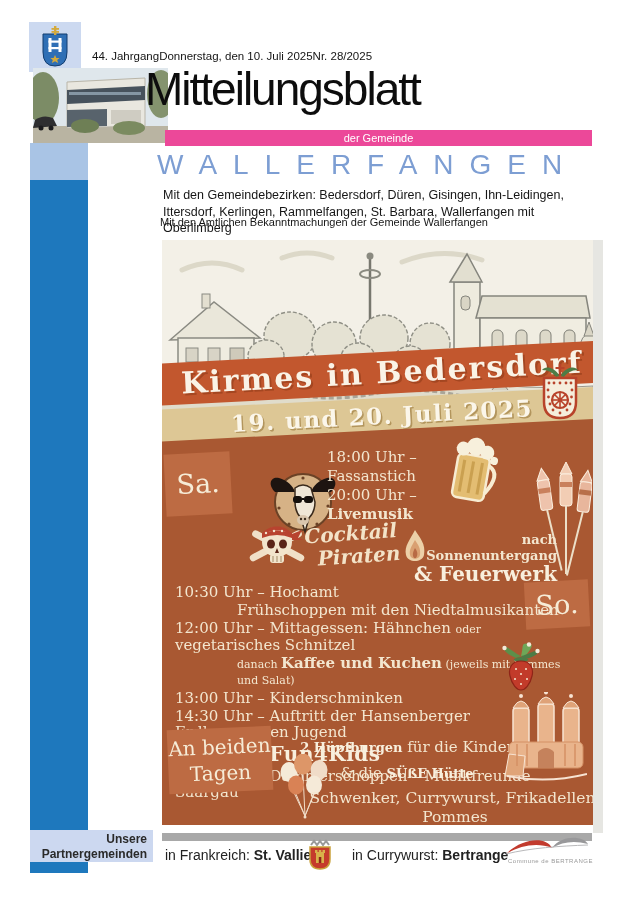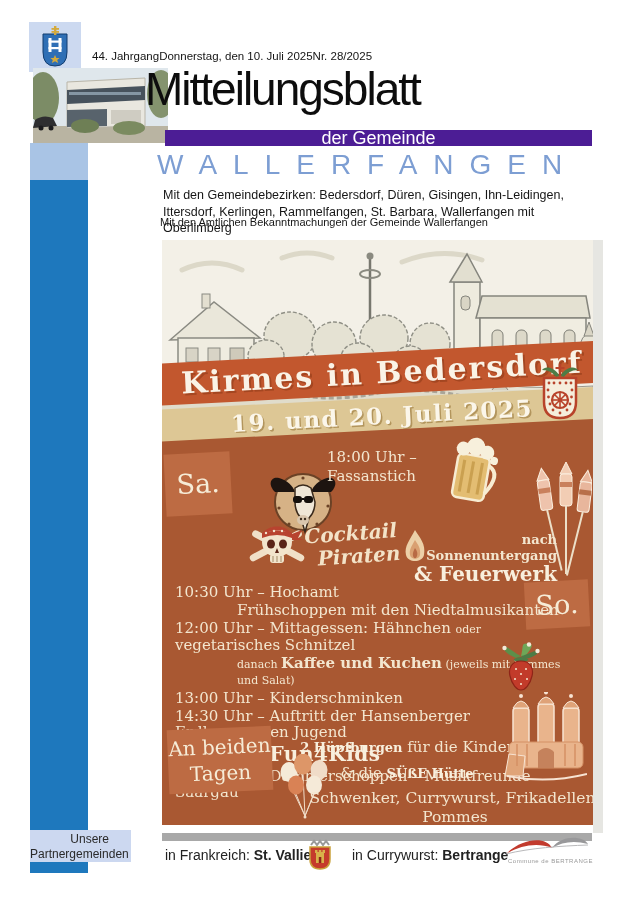--- a/index.html
+++ b/index.html
@@ -5,32 +5,32 @@
   html,body{margin:0;padding:0;background:#fff;}
   #page{position:relative;width:625px;height:897px;background:#ffffff;overflow:hidden;
         font-family:"Liberation Sans",sans-serif;color:#111;}
   .abs{position:absolute;}
 
   
   .crest-box{left:29px;top:22px;width:52px;height:50px;background:#ccd9f0;}
   .town-photo{left:33px;top:68px;width:135px;height:75px;}
   .lb-square{left:30px;top:143px;width:58px;height:37px;background:#a9c4e5;}
   .blue-bar{left:30px;top:180px;width:58px;height:650px;background:#1e78bd;}
-  .partners-box{left:30px;top:830px;width:101px;height:32px;background:#ccd8f0;
-    font-size:12px;line-height:15px;text-align:right;padding:2px 22px 0 0;box-sizing:border-box;color:#2a2a2a;}
+  .partners-box{left:30px;top:830px;width:123px;height:32px;background:#ccd8f0;
+    font-size:12px;line-height:15px;text-align:right;padding:2px 6px 0 0;box-sizing:border-box;color:#2a2a2a;font-weight:bold;}
   .blue-stub{left:30px;top:862px;width:58px;height:11px;background:#1e78bd;}
 
   
   .header-row{left:92px;top:30px;width:487px;display:flex;justify-content:flex-start;
     font-size:11.5px;color:#141414;margin-top:20px;}
 
   
   .mast-title{left:145px;top:66px;font-size:46px;line-height:1;letter-spacing:-2px;color:#0d0d0d;z-index:3;}
-  .gray-bar{left:165px;top:130px;width:427px;height:16px;background:#4c1d95;z-index:2;
-    text-align:center;color:#fff;font-size:18px;line-height:16px;}
+  .gray-bar{left:165px;top:130px;width:427px;height:16px;background:#ec4899;z-index:2;
+    text-align:center;color:#fff;font-size:11px;line-height:16px;}
   .muni{left:157px;top:149px;font-size:28px;font-weight:normal;color:#7d9ed3;
     letter-spacing:16px;white-space:nowrap;z-index:2;}
   .districts{left:163px;top:187px;width:432px;font-size:12.5px;line-height:16.5px;color:#161616;}
   .official{left:160px;top:216px;width:432px;font-size:11px;color:#161616;}
 
   
   .poster{left:162px;top:240px;width:431px;height:585px;background:#f2efe6;overflow:hidden;
     font-family:"DejaVu Serif","Liberation Serif",serif;}
   .poster-shadow{left:593px;top:240px;width:10px;height:593px;background:#e6e6e2;}
   .band-orange{left:-15px;top:112px;width:470px;height:42px;background:#c2572e;transform:rotate(-3deg);
@@ -240,20 +240,23 @@
       <line x1="37" y1="33" x2="39" y2="33" stroke="#15100c" stroke-width="2"></line>
       <ellipse cx="38" cy="54" rx="6" ry="5" fill="#d9c6ae"></ellipse>
       <circle cx="36" cy="53" r="1.2" fill="#3a2a1c"></circle>
         <circle cx="40" cy="53" r="1.2" fill="#3a2a1c"></circle>
     </svg>
 
     <div class="abs sa-times">
       <div>
         <span>18:00 Uhr – Fassanstich</span>
       </div>
+      <div>
+        <span>20:00 Uhr – </span><span class="bld">Livemusik</span>
+      </div>
     </div>
 
     <svg class="abs" style="left:288px;top:196px;transform:rotate(10deg);" width="52" height="70" viewBox="0 0 52 70">
       <rect x="6" y="20" width="32" height="44" rx="5" fill="#e3bd72" stroke="#f7ecd2" stroke-width="2.5"></rect>
       <line x1="13" y1="26" x2="13" y2="58" stroke="#caa050" stroke-width="3"></line>
       <line x1="22" y1="26" x2="22" y2="58" stroke="#caa050" stroke-width="3"></line>
       <line x1="31" y1="26" x2="31" y2="58" stroke="#caa050" stroke-width="3"></line>
       <path d="M38,28 q14,6 0,28" fill="none" stroke="#f7ecd2" stroke-width="4"></path>
       <circle cx="10" cy="15" r="7" fill="#f7f0dc"></circle>
       <circle cx="22" cy="11" r="9" fill="#f7f0dc"></circle>

